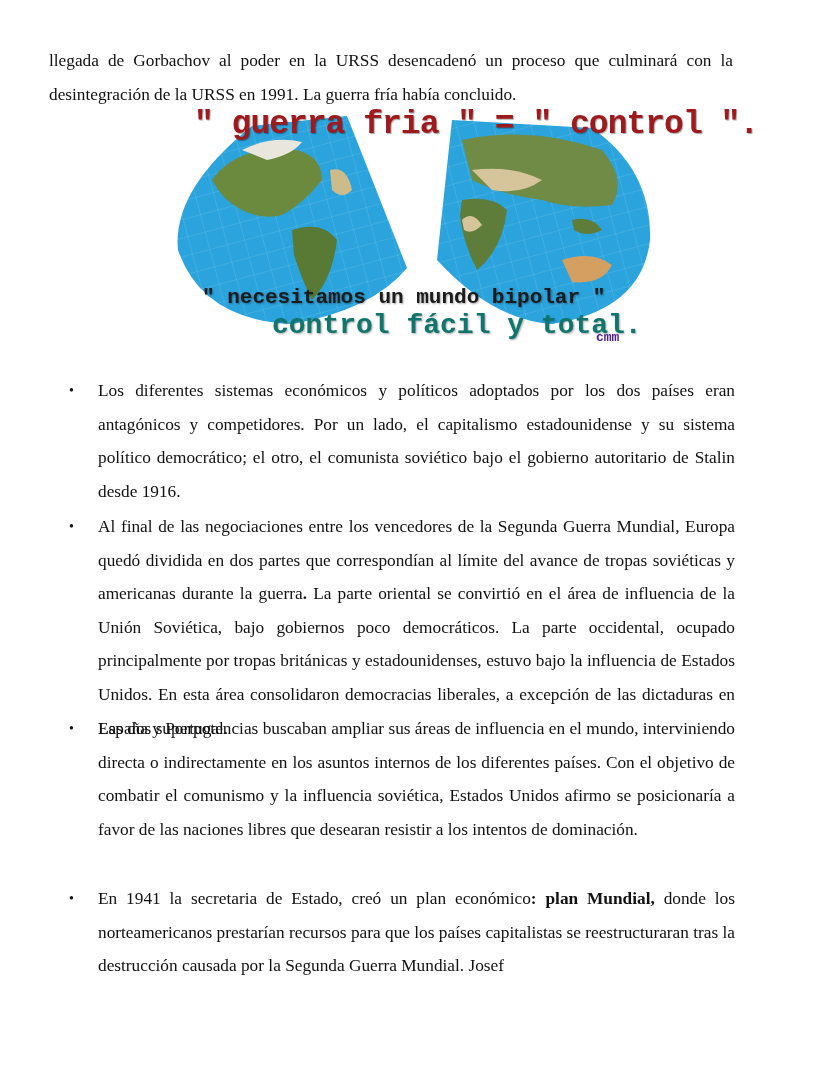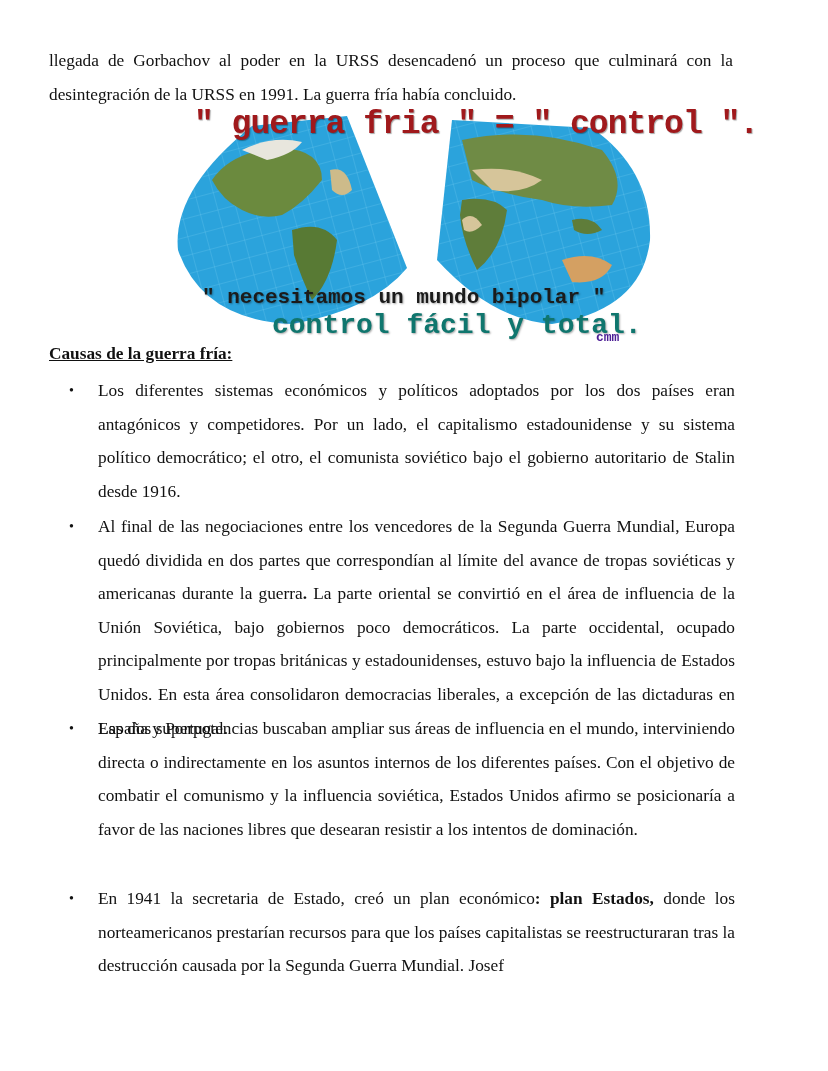--- a/index.html
+++ b/index.html
@@ -55,34 +55,33 @@
       <path d="M290 110 Q300 100 310 115 Q300 125 292 120 Z" fill="#d6c59a"></path>
       <path d="M390 150 Q420 140 440 155 Q430 175 400 172 Z" fill="#d4a062"></path>
       <path d="M400 110 Q420 105 430 120 Q415 128 402 120 Z" fill="#5f7d3a"></path>
     </svg>
     <div class="cap cap-top">" guerra fria " = " control ".</div>
     <div class="cap cap-mid">" necesitamos un mundo bipolar "</div>
     <div class="cap cap-bot">control fácil y total.</div>
     <div class="cap cap-sig">cmm</div>
   </div>
 
-  <div class="heading">Causas de la guerra fría:</div>
 
   <ul class="causes">
     <li class="item1">
       <span class="bullet">•</span>
       <span>Los diferentes sistemas económicos y políticos adoptados por los dos países eran antagónicos y competidores. Por un lado, el capitalismo estadounidense y su sistema político democrático; el otro, el comunista soviético bajo el gobierno autoritario de Stalin desde 1916.</span>
     </li>
     <li class="item2">
       <span class="bullet">•</span>
       <span>Al final de las negociaciones entre los vencedores de la Segunda Guerra Mundial, Europa quedó dividida en dos partes que correspondían al límite del avance de tropas soviéticas y americanas durante la guerra</span><b>.</b><span> La parte oriental se convirtió en el área de influencia de la Unión Soviética, bajo gobiernos poco democráticos. La parte occidental, ocupado principalmente por tropas británicas y estadounidenses, estuvo bajo la influencia de Estados Unidos. En esta área consolidaron democracias liberales, a excepción de las dictaduras en España y Portugal.</span>
     </li>
     <li class="item3">
       <span class="bullet">•</span>
       <span>Las dos superpotencias buscaban ampliar sus áreas de influencia en el mundo, interviniendo directa o indirectamente en los asuntos internos de los diferentes países. Con el objetivo de combatir el comunismo y la influencia soviética, Estados Unidos afirmo se posicionaría a favor de las naciones libres que desearan resistir a los intentos de dominación.</span>
     </li>
     <li class="item4">
       <span class="bullet">•</span>
-      <span>En 1941  la secretaria de Estado, creó un plan económico</span><b>: plan Estados,</b><span> donde los norteamericanos prestarían recursos para que los países capitalistas se reestructuraran tras la destrucción causada por la Segunda Guerra Mundial. Josef</span>
+      <span>En 1941  la secretaria de Estado, creó un plan económico</span><b>: plan Mundial,</b><span> donde los norteamericanos prestarían recursos para que los países capitalistas se reestructuraran tras la destrucción causada por la Segunda Guerra Mundial. Josef</span>
     </li>
   </ul>
 
 </div>
 
 </body></html>

